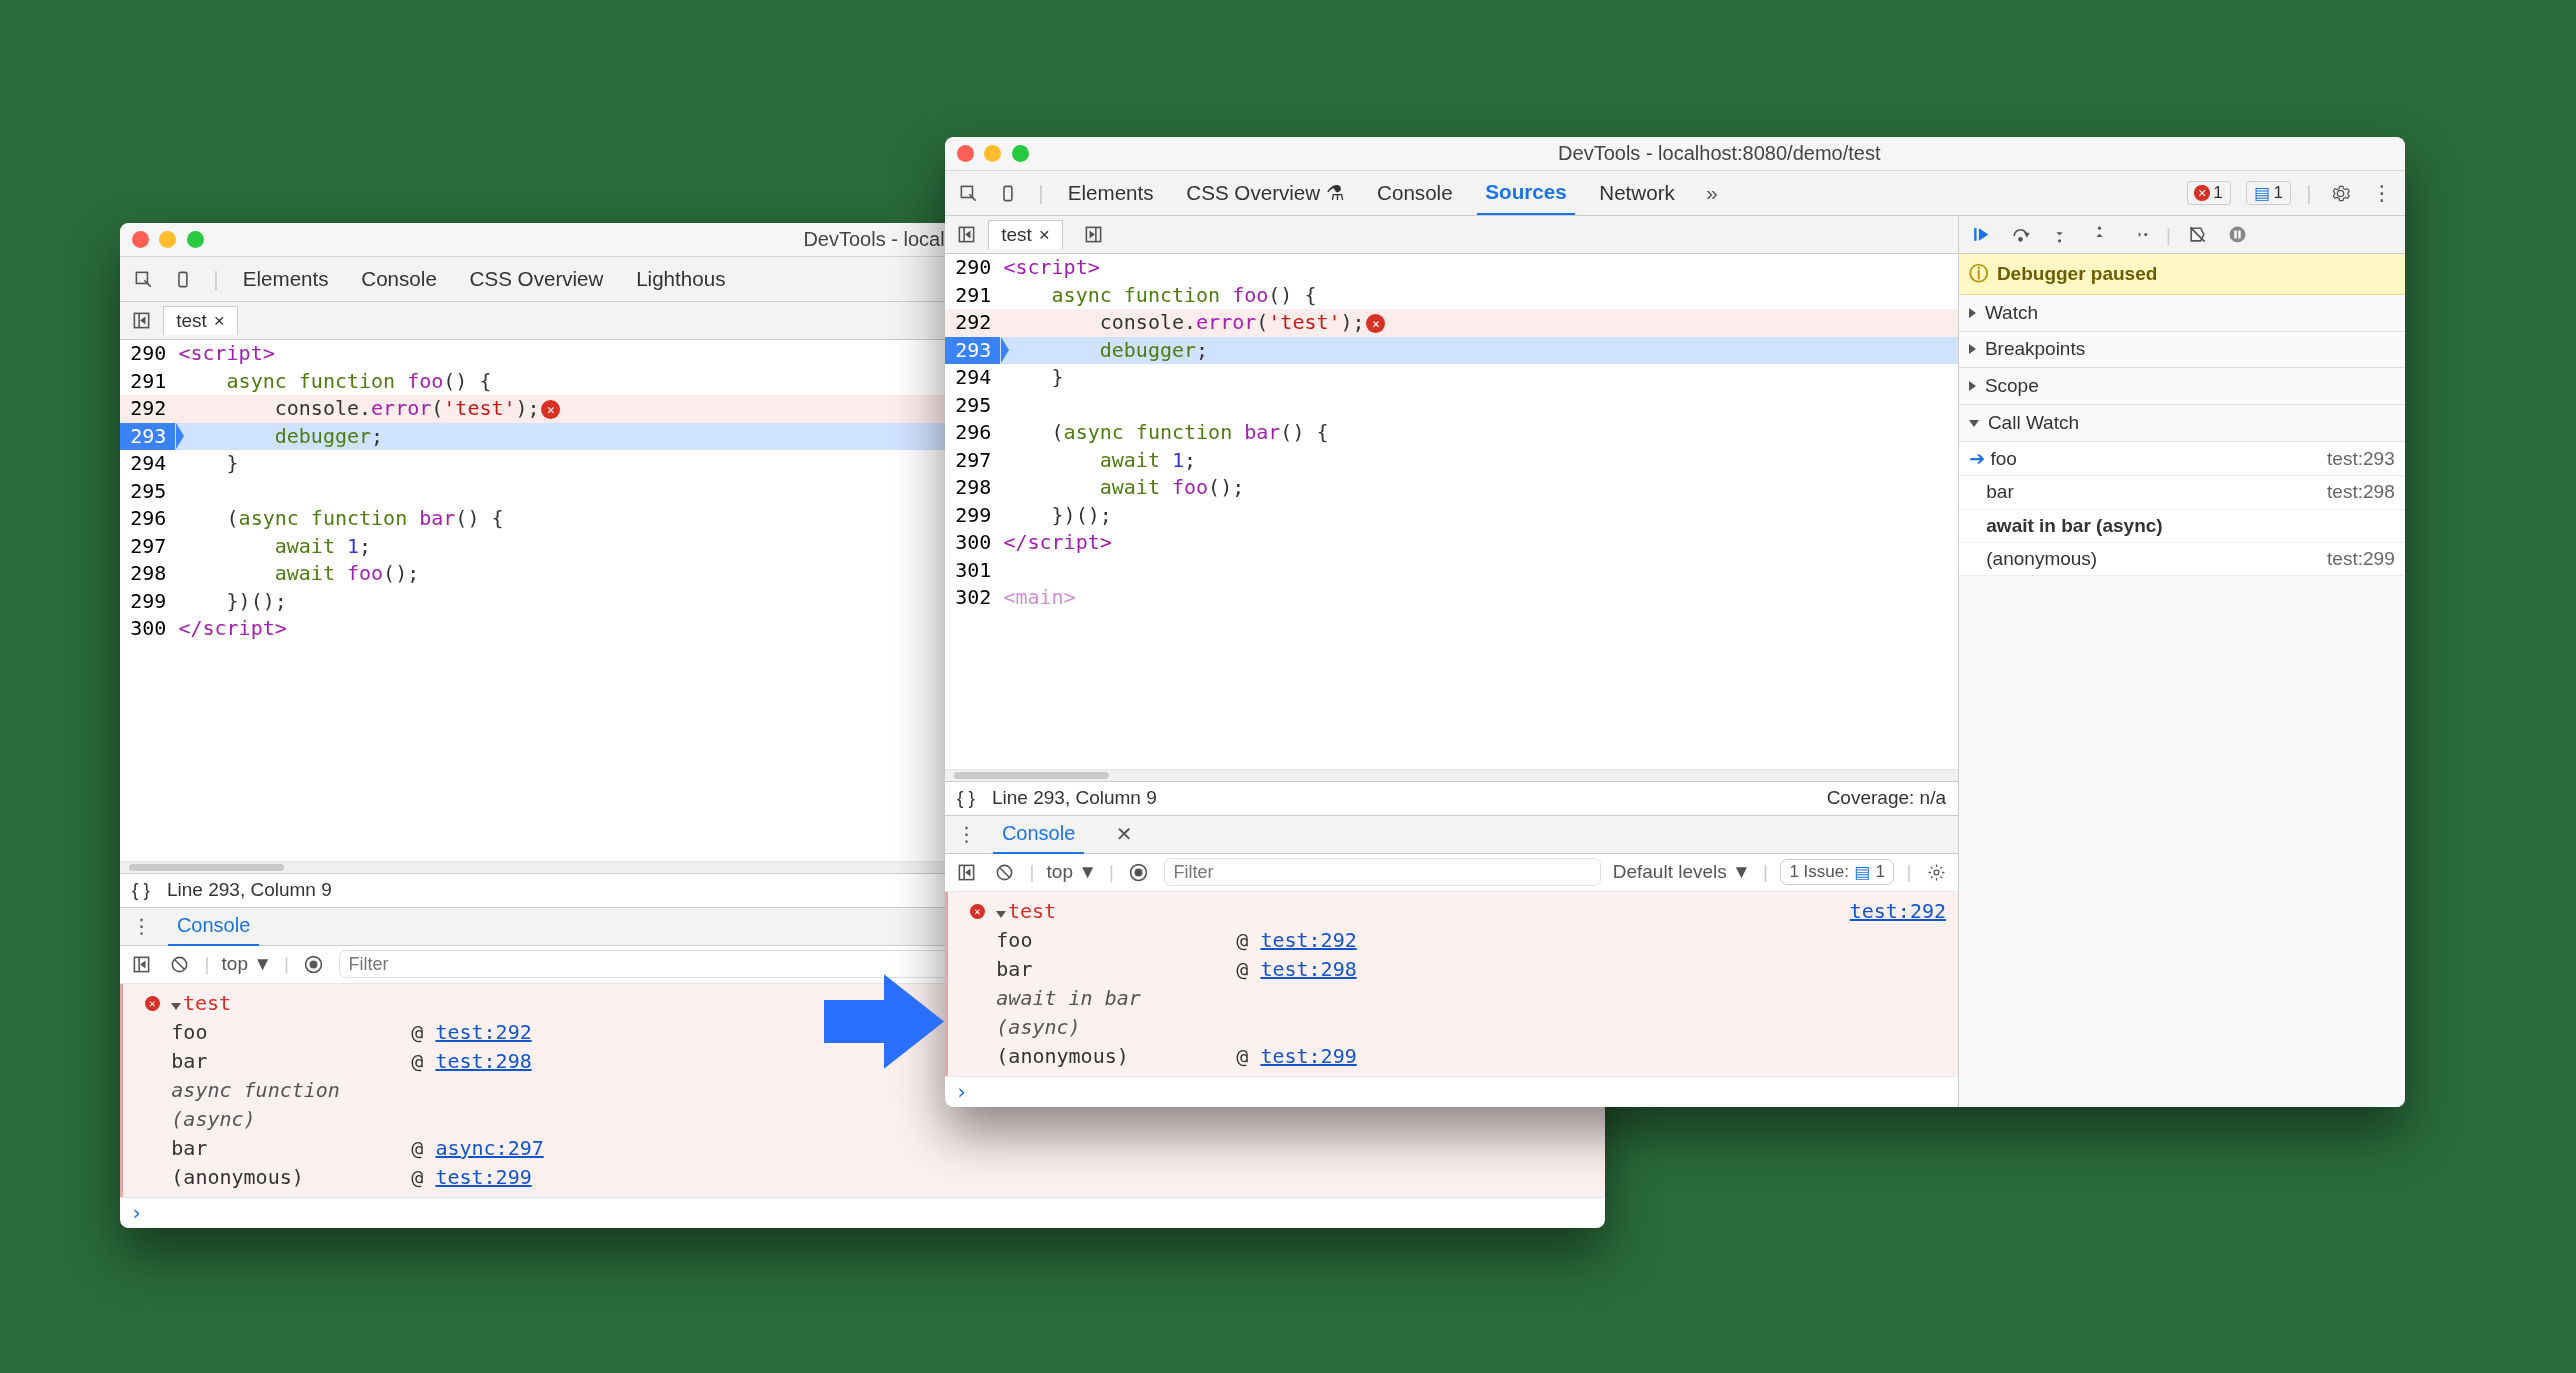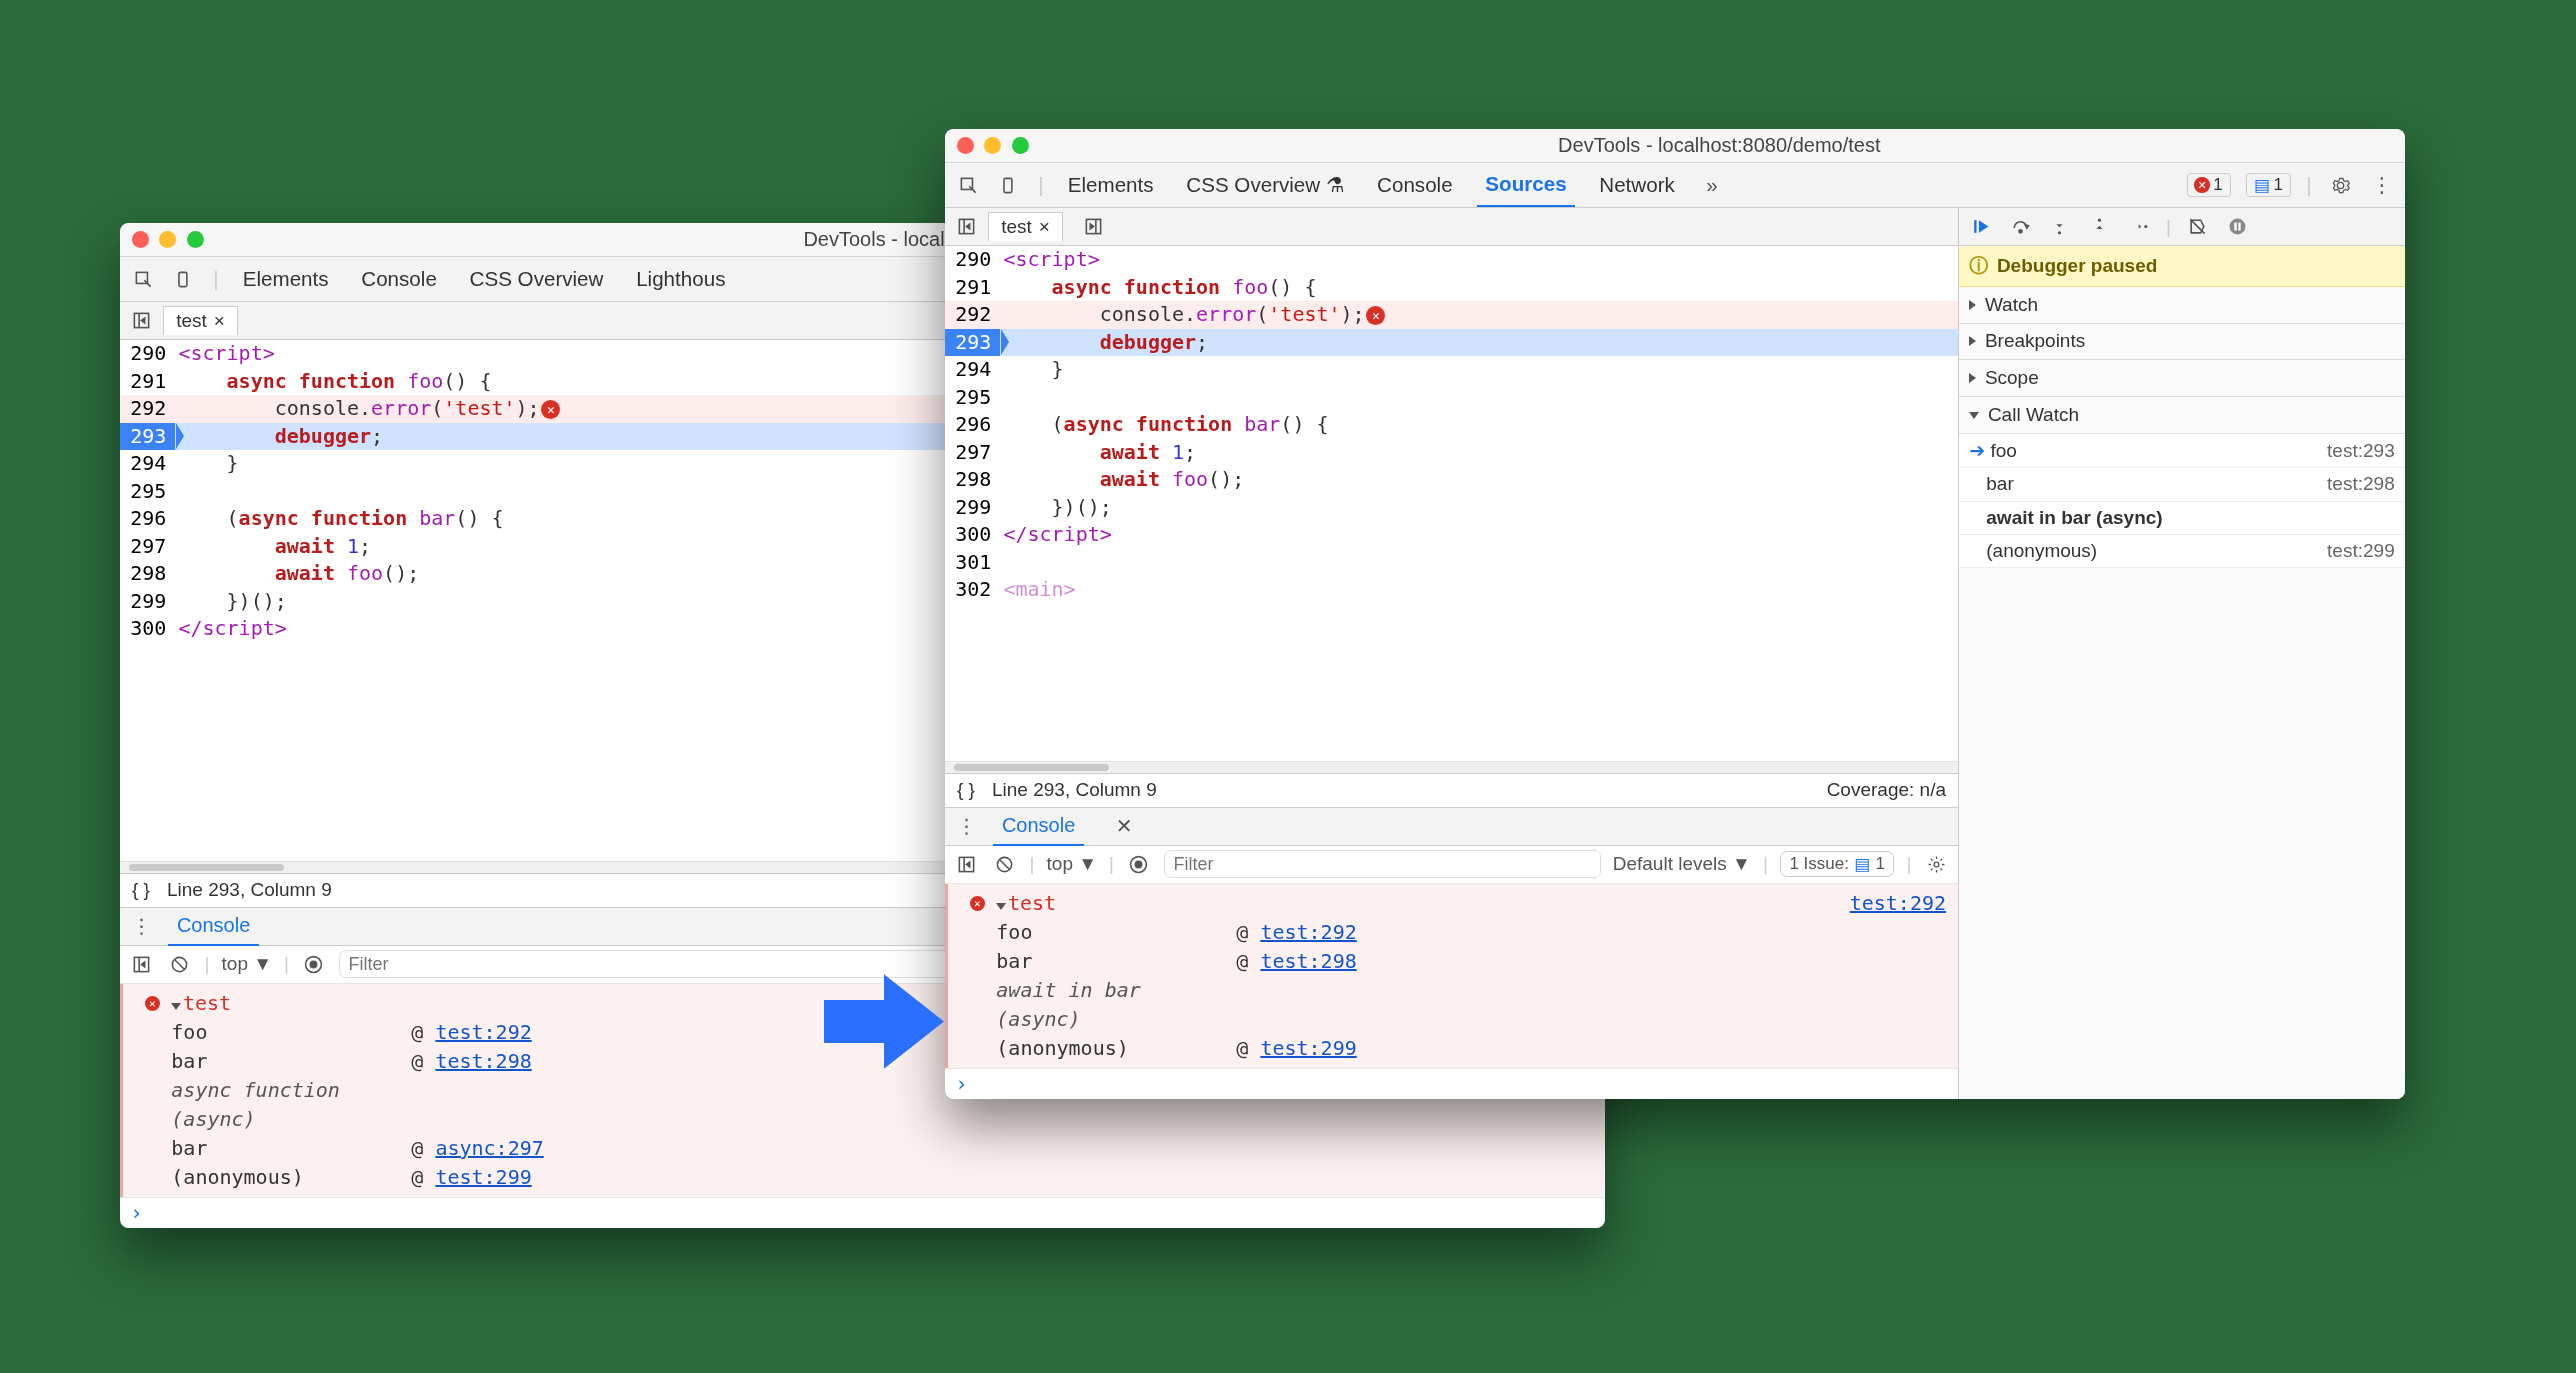--- a/index.html
+++ b/index.html
@@ -15,21 +15,21 @@
   .window {
     position: absolute;
     background: #fff;
     border-radius: 8.6px;
     box-shadow: 0 26px 52px rgba(0,0,0,0.45);
     overflow: hidden;
     display: flex;
     flex-direction: column;
   }
   .win-left { left: 120px; top: 223px; width: 1485px; height: 1005px; }
-  .win-right { left: 945px; top: 129px; width: 1460px; height: 970px; }
+  .win-right { left: 945px; top: 137px; width: 1460px; height: 970px; }
   .titlebar {
     height: 34px;
     background: #f6f6f6;
     display: flex; align-items: center;
     padding: 0 12px;
     border-bottom: 0.9px solid #d6d6d6;
     font-size: 20.6px; font-weight: 600; color: #555;
   }
   .traffic { display:flex; gap:10.3px; margin-right: 17px;}
   .tl { width:17px; height:17px; border-radius:50%; }
@@ -62,21 +62,21 @@
   .gut { width:55px; text-align:right; color:#000000; padding-right:8.6px; user-select:none; flex-shrink:0; position:relative;}
   .ln { flex:1; white-space:pre; padding-left:3.4px;}
   .hl-err { background:#fdecec; }
   .hl-cur { background:#cfe2ff; }
   .gut.arrow { background:#3b82f6; color:#fff; position:relative;}
   .gut.arrow::after{
     content:''; position:absolute; right:-8.6px; top:0; width:0;height:0;
     border-top:13.7px solid transparent;border-bottom:13.7px solid transparent;
     border-left:8.6px solid #3b82f6;
   }
-  .kw{color:#b91c1c;font-weight:bold;} .fn{color:#a31db1;} .str{color:#c41a16;} .tag{color:#a31db1;} .num{color:#3434d6;}
+  .kw{color:#4d7c0f;} .fn{color:#a31db1;} .str{color:#c41a16;} .tag{color:#a31db1;} .num{color:#3434d6;}
   .err-badge{display:inline-flex;width:19px;height:19px;background:#d93025;border-radius:50%;color:#fff;align-items:center;justify-content:center;font-size:13px;vertical-align:middle;margin-left:1.7px;}
   .statusbar{height:34px;border-top:0.9px solid #ccc;background:#fff;display:flex;align-items:center;padding:0 12px;font-size:19px;color:#333;gap:17px;}
   .statusbar .spacer{flex:1;}
   .drawer{border-top:0.9px solid #ccc;display:flex;flex-direction:column;}
   .drawer-header{height:38px;display:flex;align-items:center;background:#f3f3f3;border-bottom:0.9px solid #ccc;padding:0 8.6px;font-size:20px;gap:13.7px;}
   .drawer-header .tab{padding:6.9px 8.6px;}
   .drawer-header .tab.active{color:#1a73e8;border-bottom:2.6px solid #1a73e8;}
   .console-toolbar{height:38px;display:flex;align-items:center;gap:12px;padding:0 8.6px;border-bottom:0.9px solid #e5e5e5;font-size:19px;color:#555;}
   .console-toolbar input{flex:1;border:0.9px solid #ddd;border-radius:7px;padding:3.4px 8.6px;font-size:18px;height:27.5px;}
   .pill{border:0.9px solid #ccc;border-radius:7px;padding:1.7px 8.6px;font-size:17px;display:inline-flex;align-items:center;gap:5.2px;}

